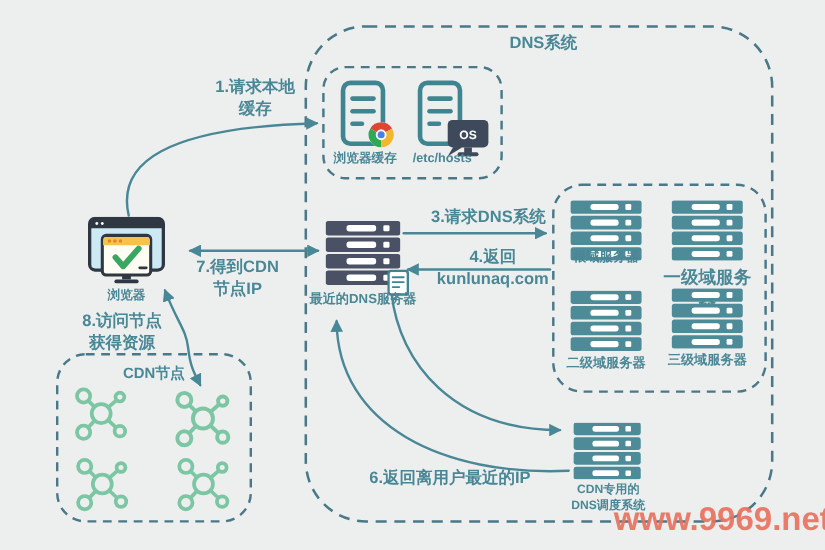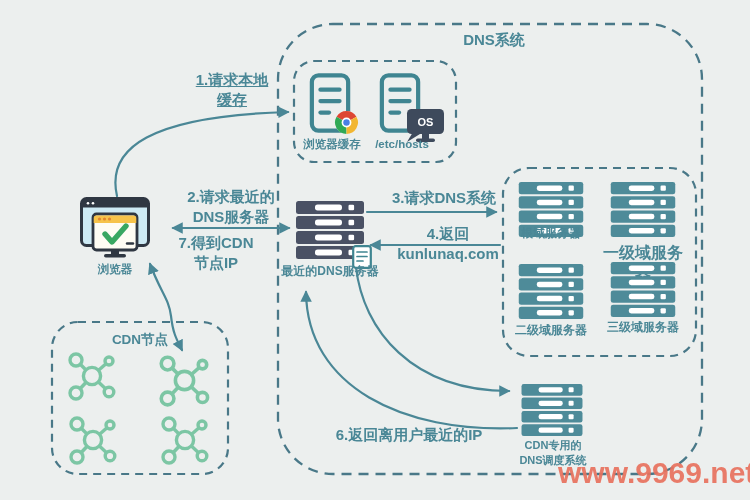--- a/index.html
+++ b/index.html
@@ -89,30 +89,30 @@
       <path d="M500,245 H371" marker-end="url(#ah)"></path>
       <path d="M356,267 C363,330 412,391 509,391" marker-end="url(#ah)"></path>
       <path d="M517,428 C403,433 307,387 306,292" marker-end="url(#ah)"></path>
       <path d="M150,264 C161,293 169,299 171,316 C173,334 177,340 182,350" marker-start="url(#ah)" marker-end="url(#ah)"></path>
     </g>
   </svg>
 
   <div class="lbl boxtitle" style="left:448px;top:30px;width:92px;">DNS系统</div>
   <div class="lbl boxtitle" style="left:90px;top:331px;width:100px;font-size:13.5px;">CDN节点</div>
 
-  <div class="lbl step" style="left:167px;top:70px;width:130px;text-decoration:underline;">1.请求本地
+  <div class="lbl step" style="left:167px;top:70px;width:130px;">1.请求本地
 缓存</div>
-  <div class="lbl step" style="left:156px;top:187px;width:150px;">2.请求最近的
-DNS服务器</div>
   <div class="lbl step" style="left:374px;top:188px;width:140px;">3.请求DNS系统</div>
   <div class="lbl step" style="left:378px;top:224px;width:140px;">4.返回
 kunlunaq.com</div>
   <div class="lbl step" style="left:299px;top:425px;width:220px;">6.返回离用户最近的IP</div>
   <div class="lbl step" style="left:151px;top:233px;width:130px;">7.得到CDN
 节点IP</div>
+  <div class="lbl step" style="left:46px;top:282px;width:130px;">8.访问节点
+获得资源</div>
 
   <svg class="icon" style="left:80px;top:197px;" width="70" height="62" viewBox="0 0 70 62">
     <rect x="24" y="57" width="22" height="3.6" rx="1.8" fill="#2f3742"></rect>
     <path d="M31,47 h8 v10 h-8 z" fill="#2f3742"></path>
     <rect x="1.5" y="1.5" width="67" height="47" rx="5" fill="#cdeaf4" stroke="#2f3742" stroke-width="3"></rect>
     <path d="M6.5,1.5 h57 a5,5 0 0 1 5,5 v4 h-67 v-4 a5,5 0 0 1 5,-5 z" fill="#2f3742"></path>
     <circle cx="8" cy="6.2" r="1.3" fill="#ffffff"></circle>
     <circle cx="13" cy="6.2" r="1.3" fill="#ffffff"></circle>
     <rect x="13" y="17" width="44" height="36" rx="3.5" fill="#fefcf3" stroke="#2f3742" stroke-width="2.8"></rect>
     <path d="M16.5,18.4 h37 a2.8,2.8 0 0 1 2.8,2.8 v4.8 h-42.6 v-4.8 a2.8,2.8 0 0 1 2.8,-2.8 z" fill="#f6c34a"></path>

